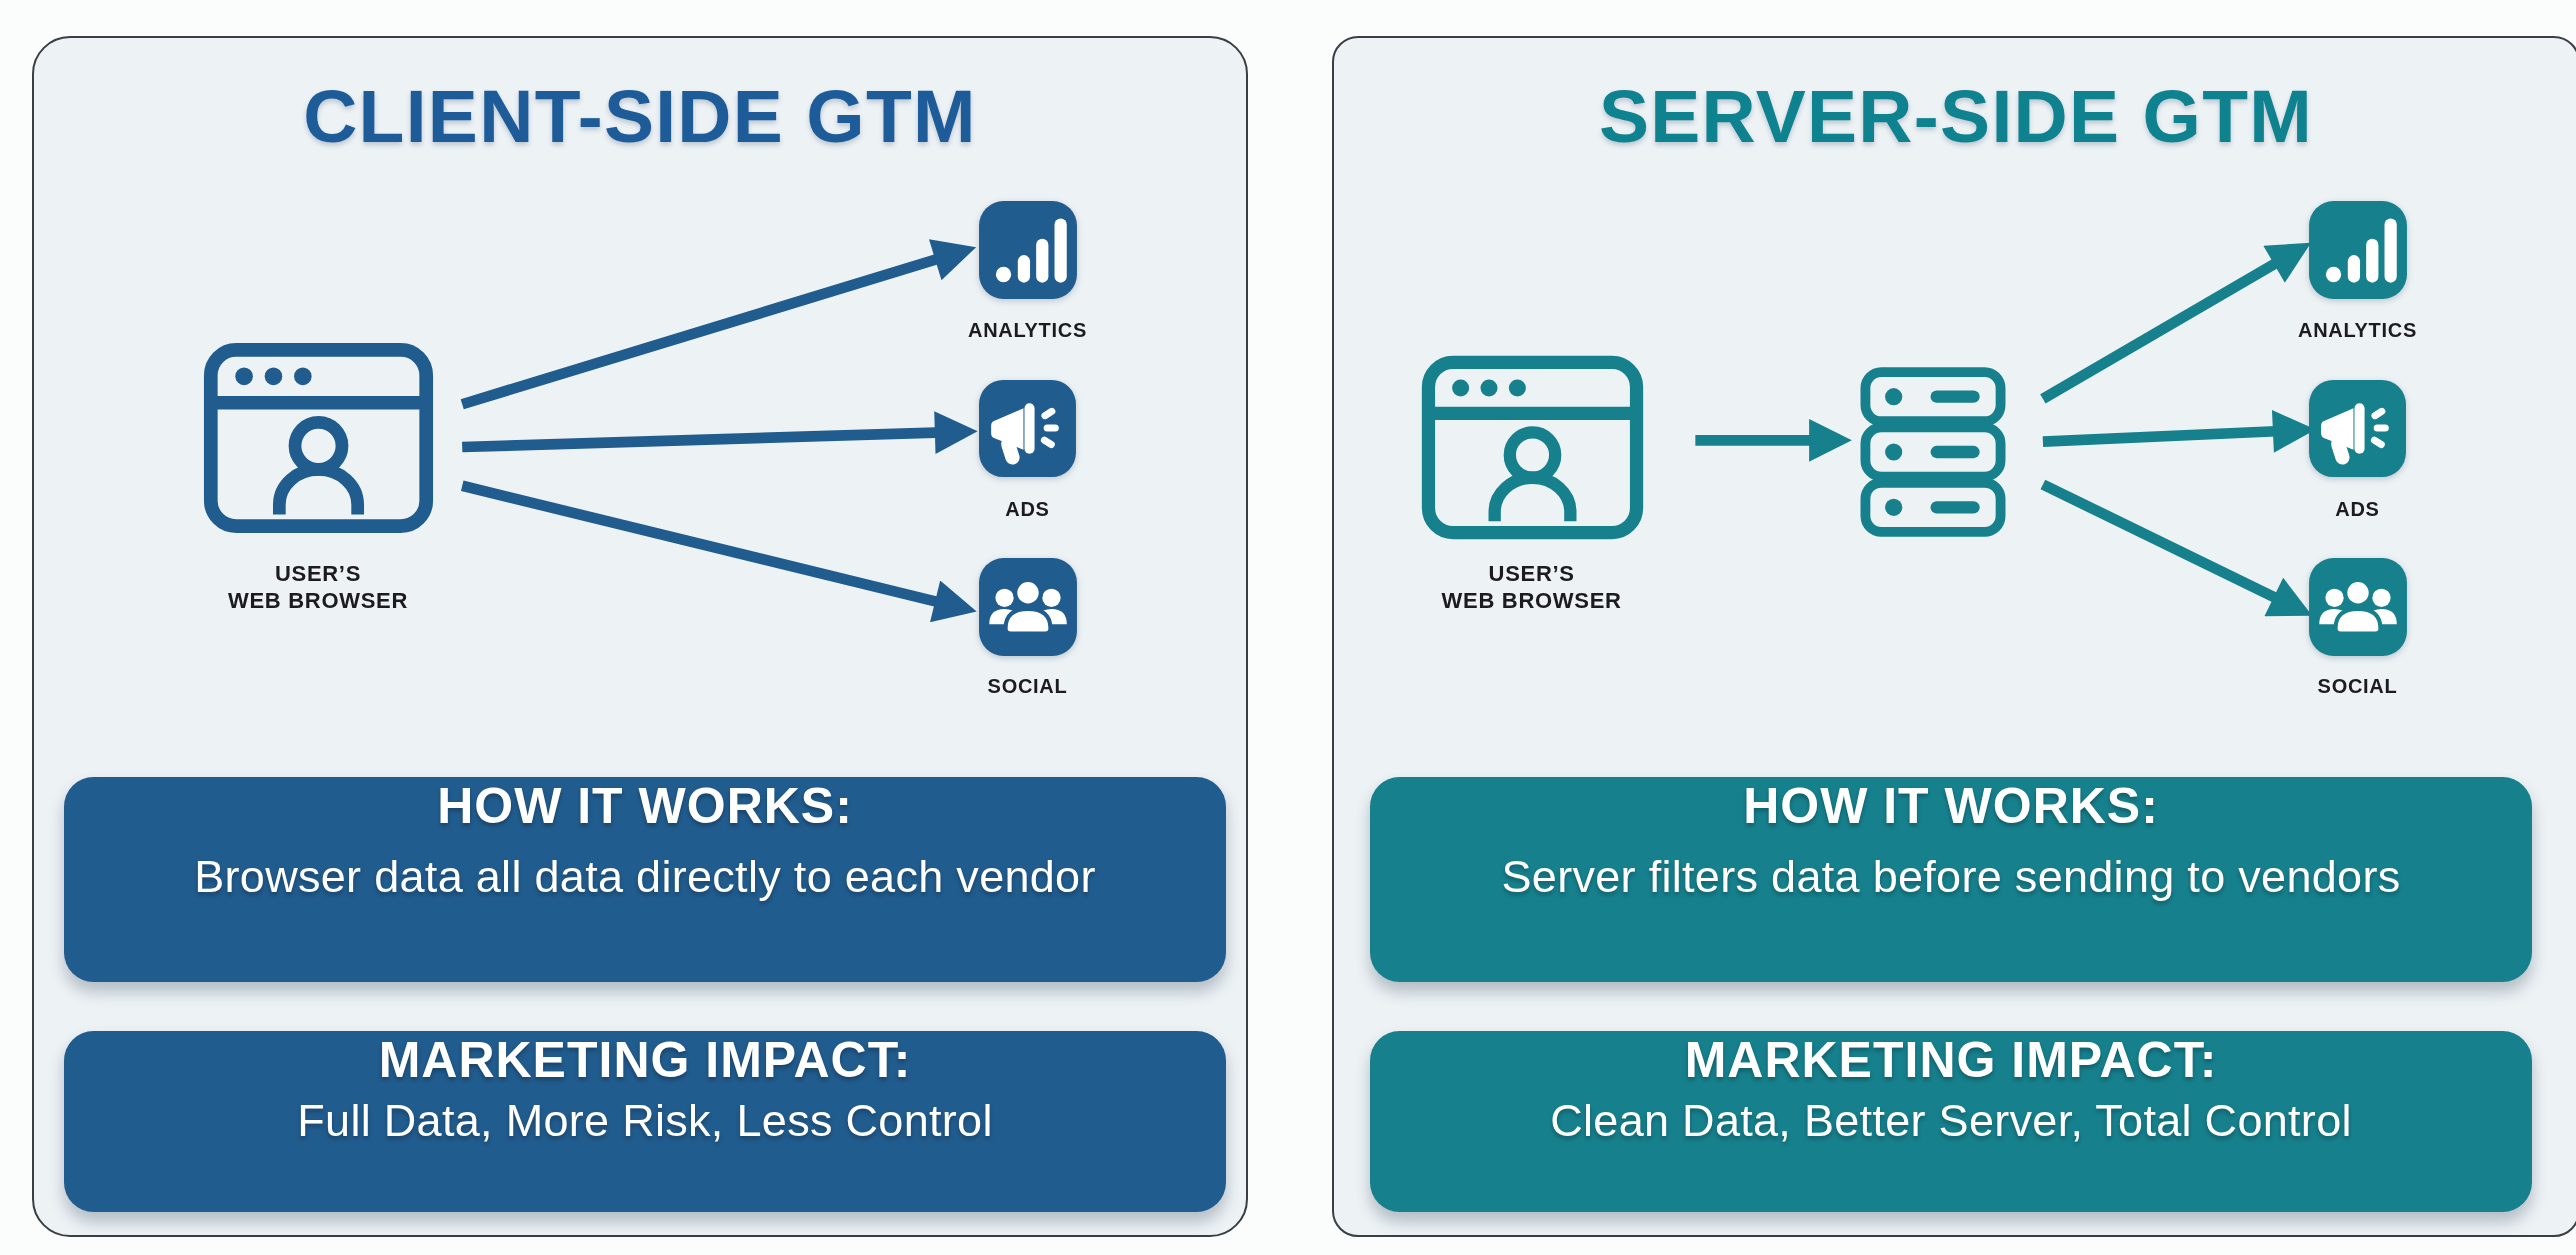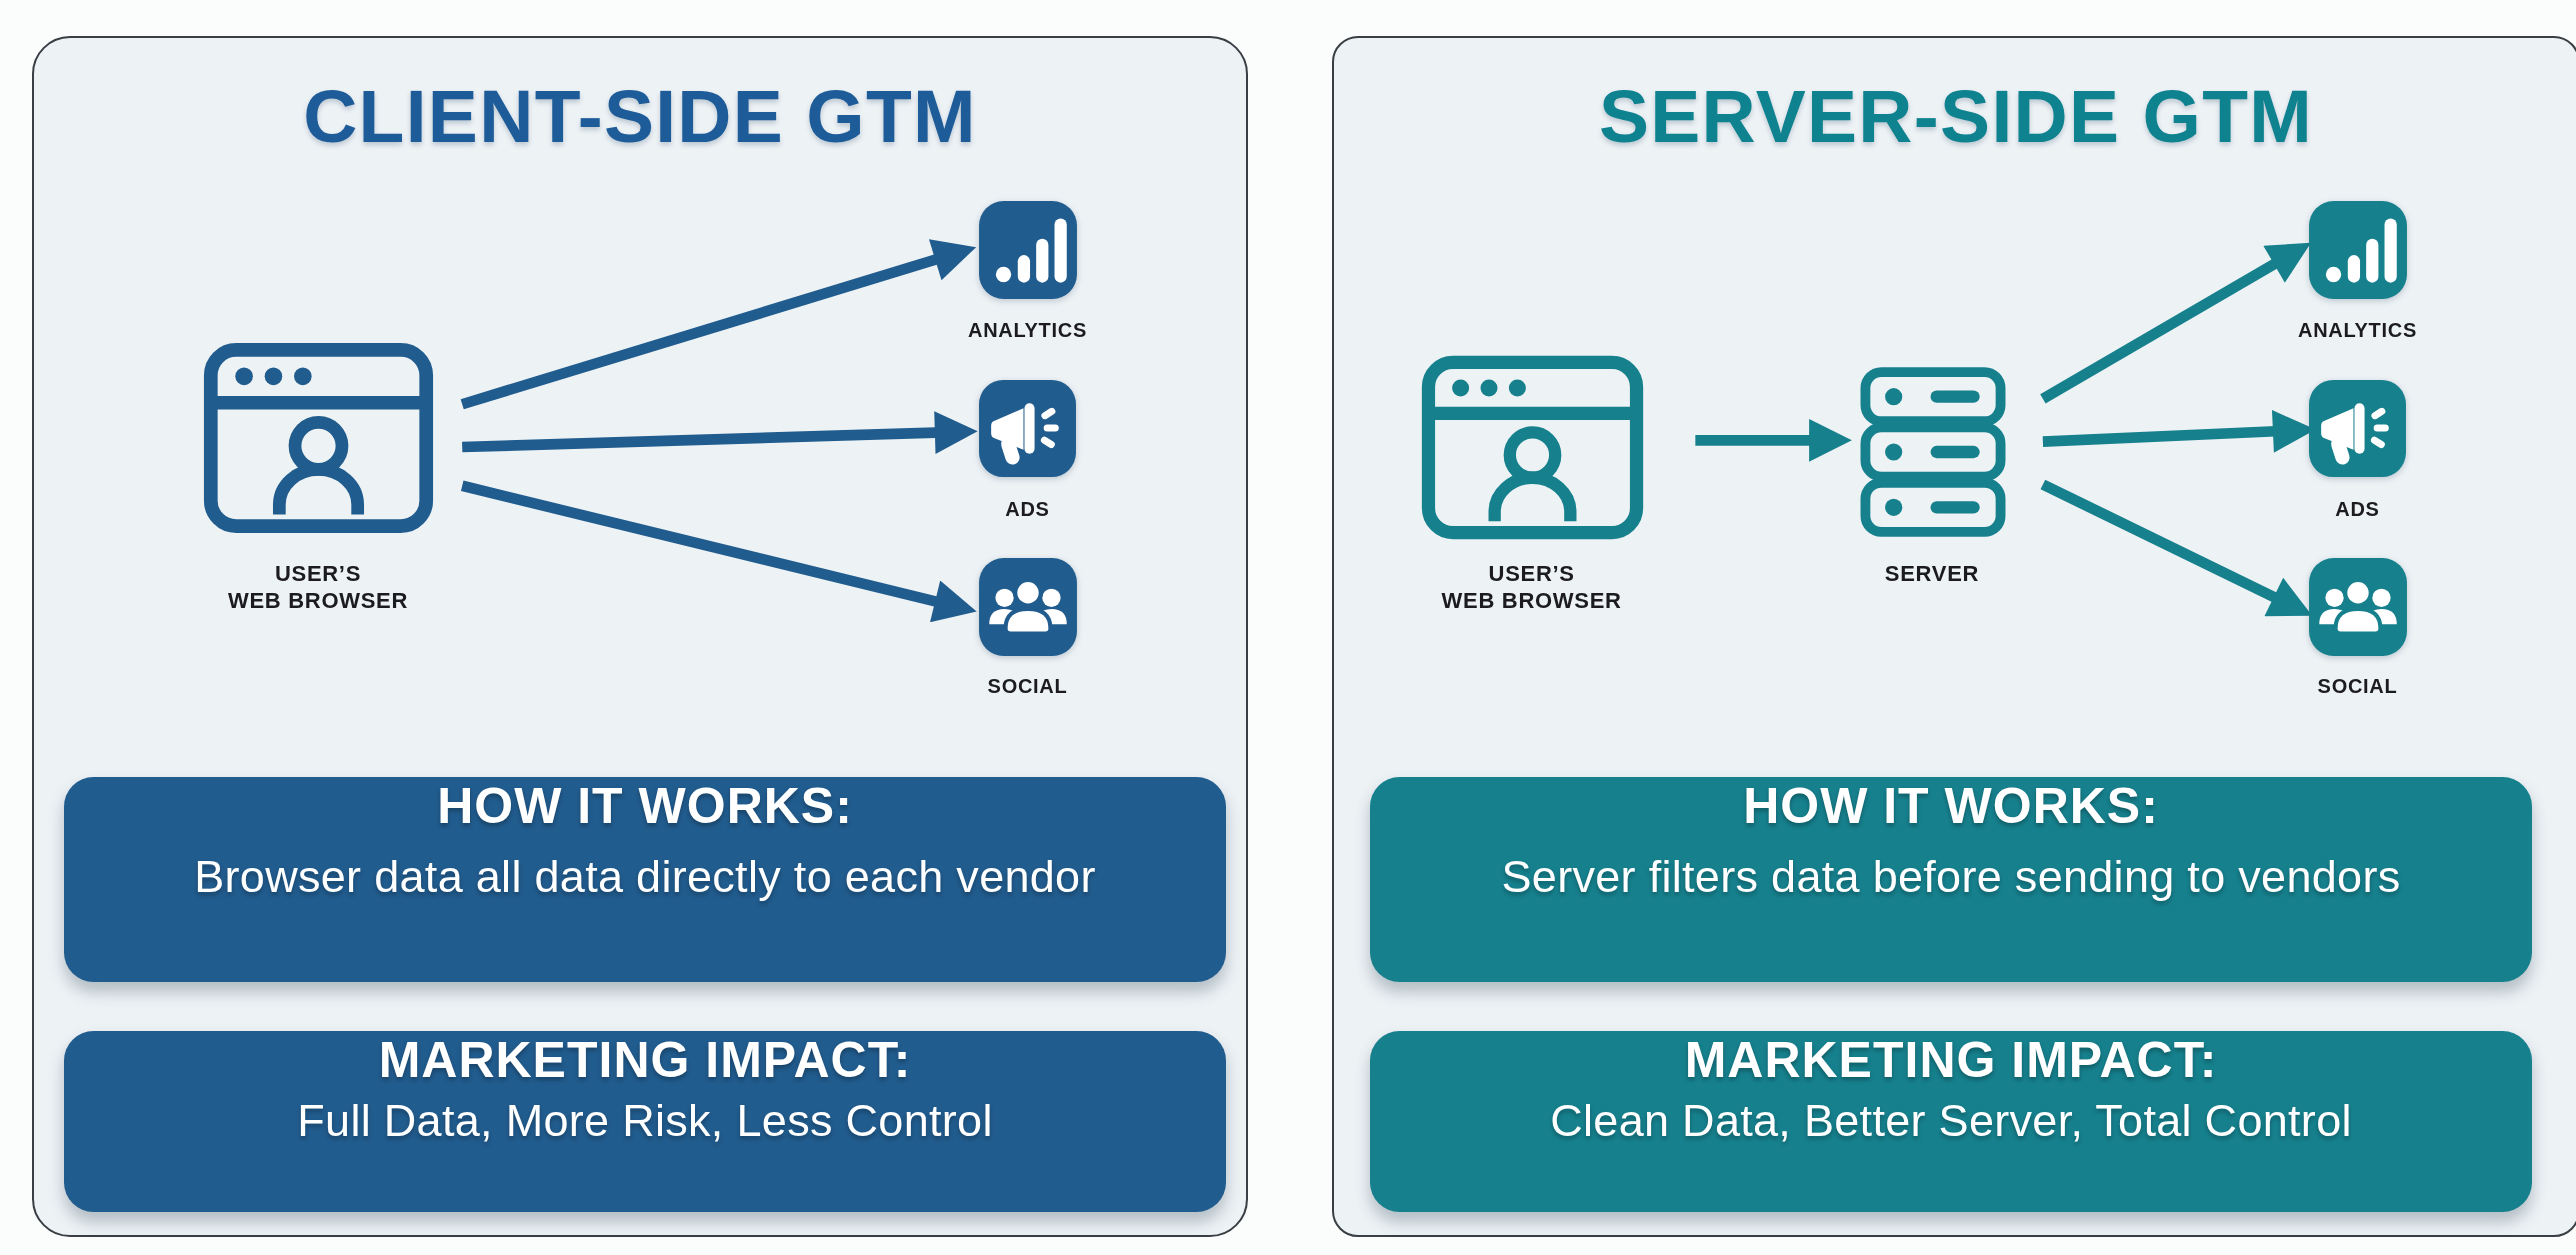--- a/index.html
+++ b/index.html
@@ -215,21 +215,20 @@
         <rect x="58" y="20" width="40" height="10" rx="5" fill="currentColor"></rect>
         <rect x="5" y="50" width="110" height="40" rx="13" fill="none" stroke="currentColor" stroke-width="8"></rect>
         <circle cx="28" cy="70" r="7" fill="currentColor"></circle>
         <rect x="58" y="65" width="40" height="10" rx="5" fill="currentColor"></rect>
         <rect x="5" y="95" width="110" height="40" rx="13" fill="none" stroke="currentColor" stroke-width="8"></rect>
         <circle cx="28" cy="115" r="7" fill="currentColor"></circle>
         <rect x="58" y="110" width="40" height="10" rx="5" fill="currentColor"></rect>
       </svg>
     </figure>
     <div class="node-label server-rack-label">
-      <span class="label-line">SERVER</span>
     </div>
 
     <figure class="node vendor vendor-analytics icon">
       <svg viewBox="0 0 100 100">
         <rect x="2" y="2" width="96" height="96" rx="24" fill="currentColor"></rect>
         <circle cx="26" cy="74" r="7.5" fill="#ffffff"></circle>
         <rect x="40" y="55" width="12" height="27" rx="6" fill="#ffffff"></rect>
         <rect x="58" y="39" width="12" height="43" rx="6" fill="#ffffff"></rect>
         <rect x="76" y="19" width="12" height="63" rx="6" fill="#ffffff"></rect>
       </svg>

